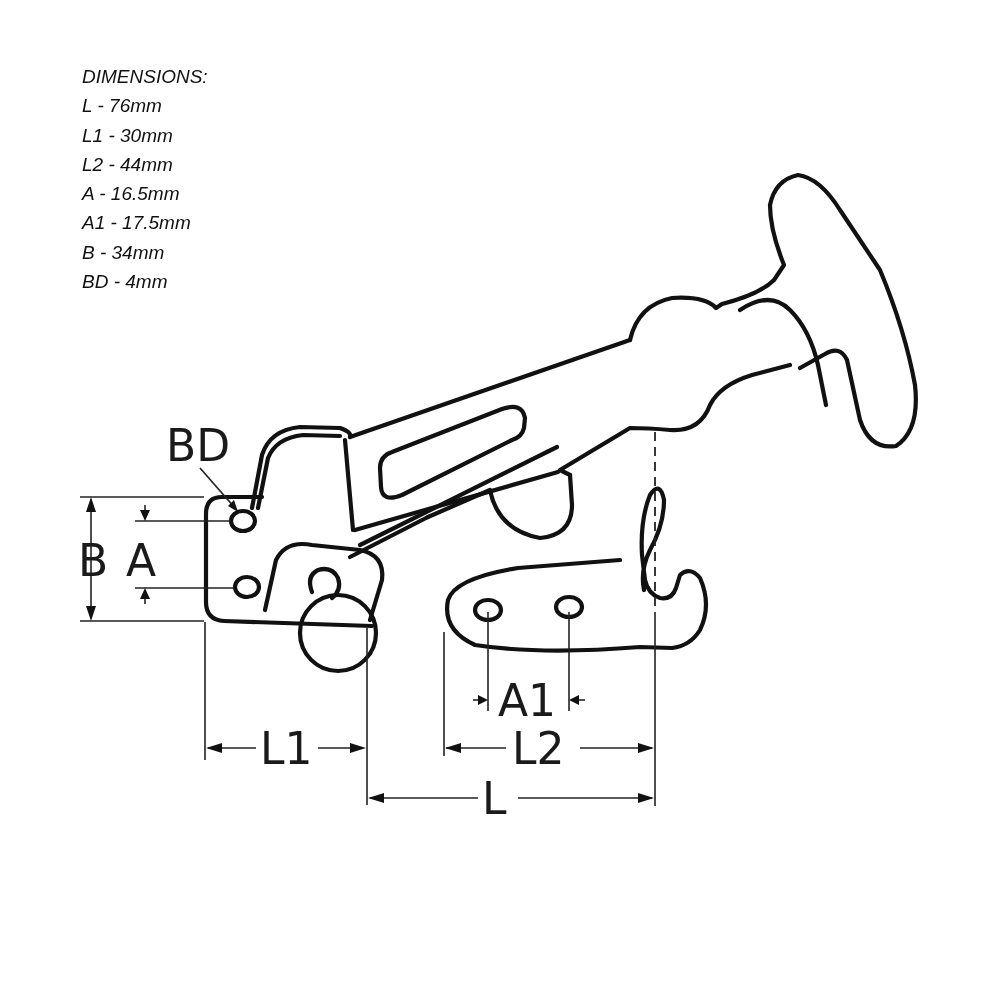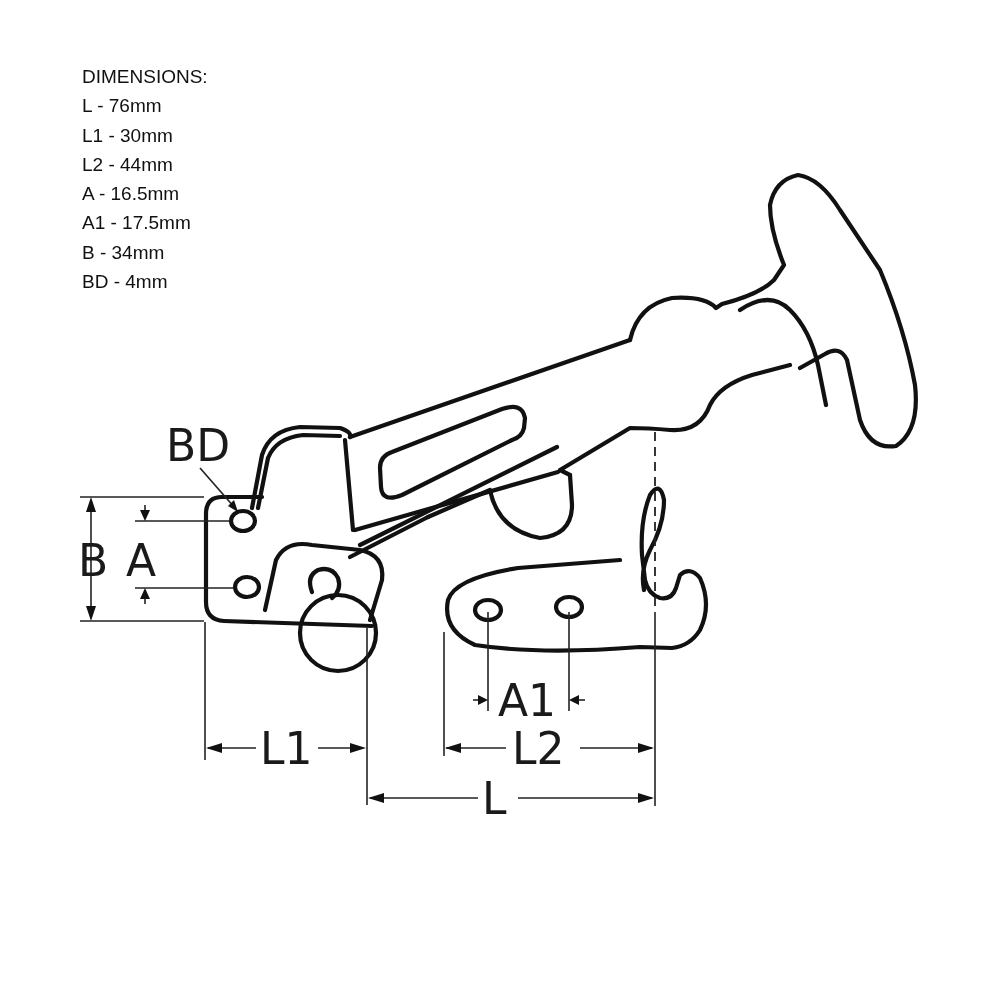--- a/index.html
+++ b/index.html
@@ -1,20 +1,20 @@
 <!DOCTYPE html>
 <html><head>
   <meta charset="utf-8">
   <style>
     html, body { margin: 0; padding: 0; background: #ffffff; }
     body { width: 1000px; height: 1000px; position: relative; overflow: hidden; }
     .spec-block {
       position: absolute; left: 82px; top: 62px;
       font-family: "Liberation Sans", sans-serif;
-      font-size: 19px; line-height: 29.3px; color: #111111;
+      font-size: 19px; line-height: 29.3px; color: #111111; font-style: italic;
     }
     .spec-line { display: block; white-space: nowrap; }
     svg.drawing { position: absolute; left: 0; top: 0; }
     .outline { fill: none; stroke: #111111; stroke-width: 4.2; stroke-linecap: round; stroke-linejoin: round; }
     .dim { fill: none; stroke: #222222; stroke-width: 1.6; }
     .dash { fill: none; stroke: #222222; stroke-width: 1.8; stroke-dasharray: 9 6; }
     .arrow { fill: #111111; }
     .dim-label {
       font-family: "DejaVu Sans", sans-serif; font-size: 44px; fill: #1a1a1a;
     }

